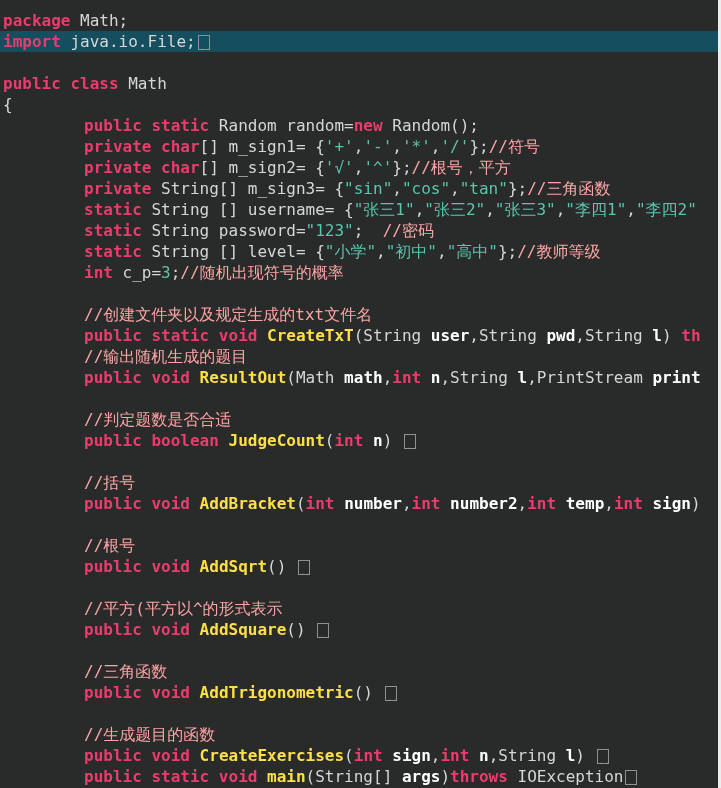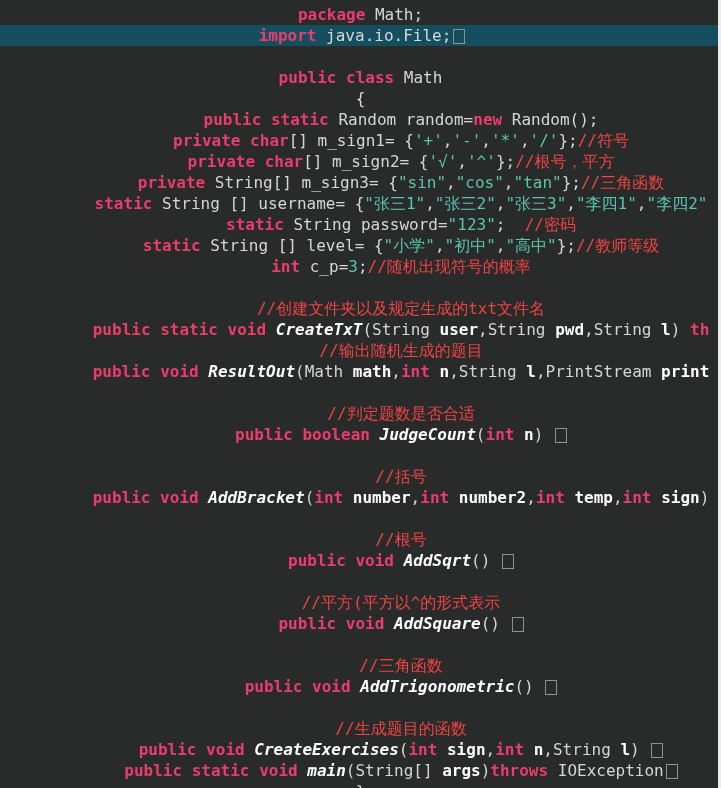--- a/index.html
+++ b/index.html
@@ -4,32 +4,31 @@
 <style>
   html,body{margin:0;padding:0;}
   body{
     width:721px;height:788px;overflow:hidden;
     background:#292a2a;
     font-family:"DejaVu Sans Mono","Liberation Mono",monospace;
   }
   .editor{
     position:absolute;left:0;top:0;width:718px;height:788px;
     font-size:16px;line-height:21px;white-space:pre;
-    color:#d6d6d6;padding-top:4px;box-sizing:border-box;
+    color:#d6d6d6;padding-top:10px;box-sizing:border-box;
     overflow:hidden;
-    text-align:center;
   }
   .line{height:21px;padding-left:3px;}
   .line.indent{padding-left:84px;}
   .line.hl{background:#154e5f;margin-left:0;padding-left:3px;width:100%;}
   .k{color:#ea3d6d;font-weight:bold;}
-  .m{color:#ffffff;font-weight:bold;font-style:italic;}
+  .m{color:#fde047;font-weight:bold;}
   .p{color:#ffffff;font-weight:bold;}
   .s{color:#58c7ad;}
-  .c{color:#ef4444;}
+  .c{color:#fca5a5;}
   .d{color:#d6d6d6;}
   .fold-box{
     display:inline-block;width:12px;height:15px;
     border:1px solid #909090;vertical-align:-3px;margin-left:2px;
     position:relative;box-sizing:border-box;
   }
   .fold-box::after{
     content:"..";position:absolute;left:1px;bottom:-1px;
     color:#9a9a9a;font-size:9px;line-height:6px;letter-spacing:1px;
   }

